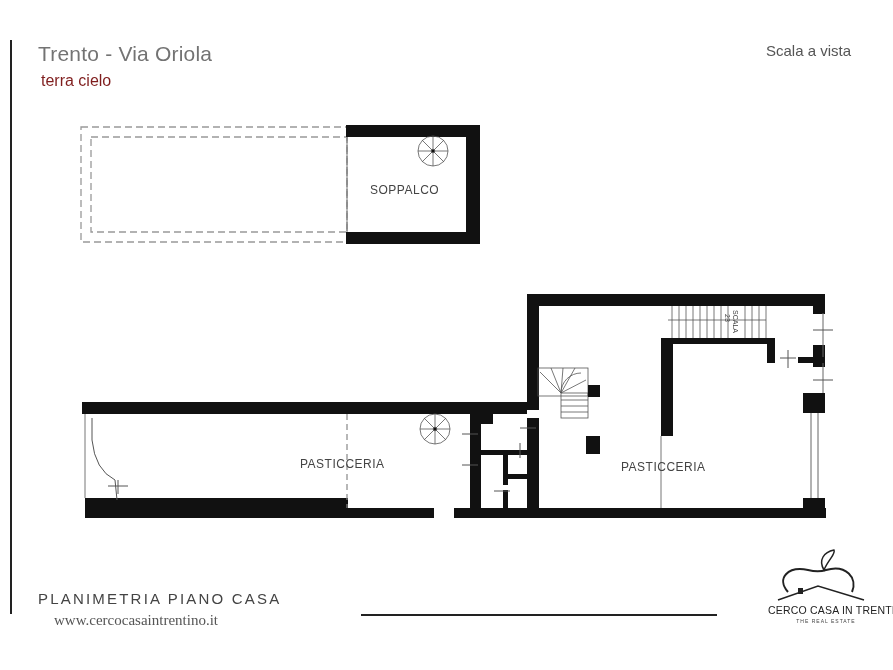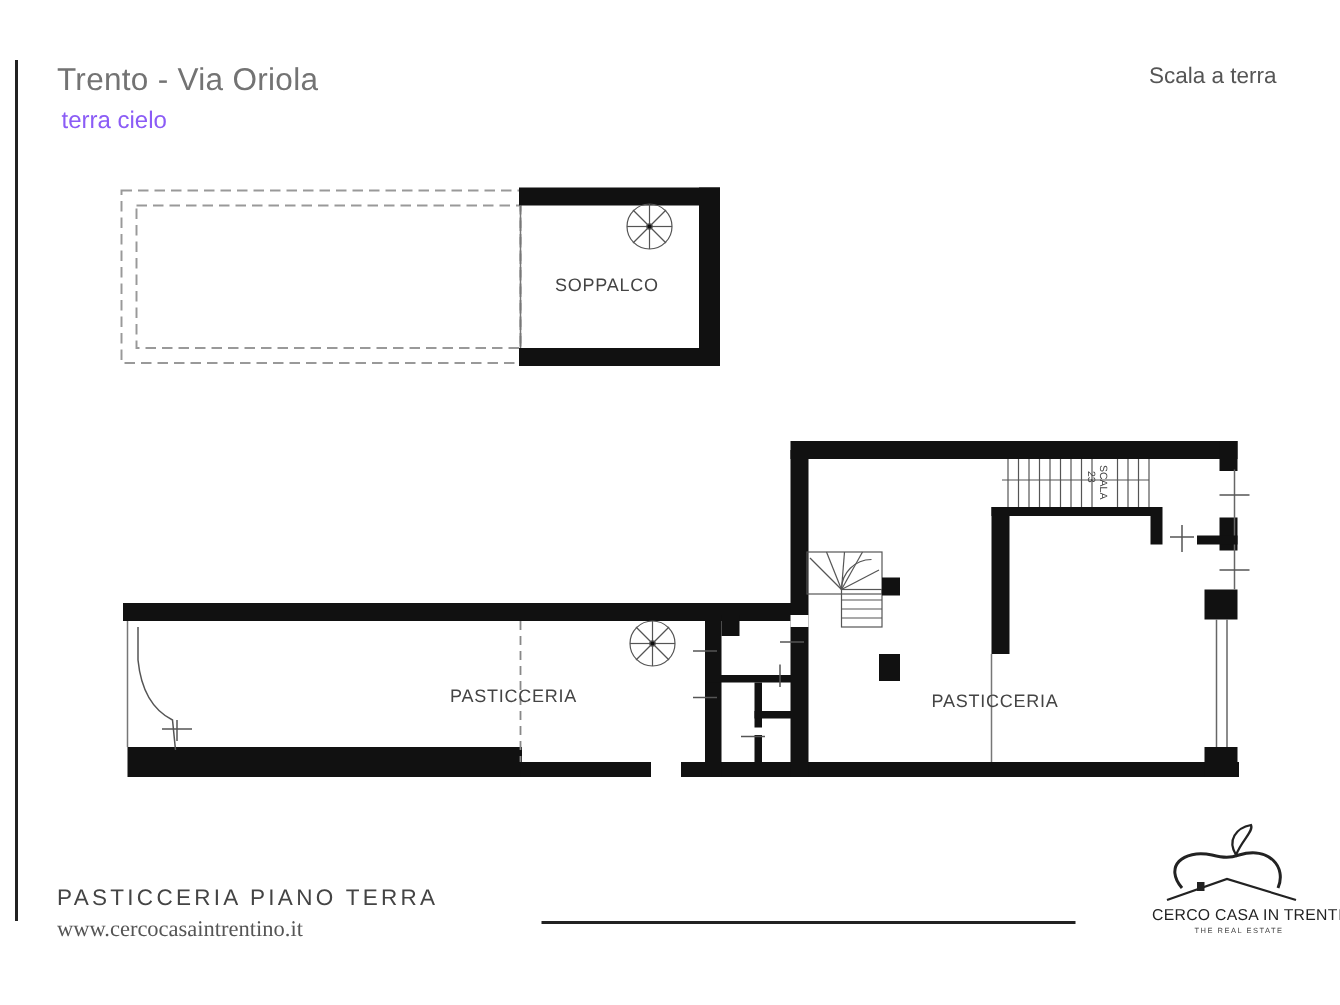--- a/index.html
+++ b/index.html
@@ -1,37 +1,37 @@
 <!DOCTYPE html>
 <html><head>
 <meta charset="utf-8">
 <style>
   html, body { margin:0; padding:0; background:#ffffff; }
   body { width:893px; height:670px; position:relative; overflow:hidden;
          font-family:"Liberation Sans", sans-serif; color:#333; }
   .vline { position:absolute; left:10px; top:40px; width:2px; height:574px; background:#222; }
   .title { position:absolute; left:38px; top:42px; font-size:21px; color:#737373; letter-spacing:0.2px; }
-  .subtitle { position:absolute; left:41px; top:72px; font-size:16px; color:#8b5cf6; }
+  .subtitle { position:absolute; left:41px; top:72px; font-size:16px; color:#7f1d1d; }
   .scale { position:absolute; left:766px; top:42px; font-size:15px; color:#555; }
   .plan-title { position:absolute; left:38px; top:590px; font-size:15px; letter-spacing:2.2px; color:#444; }
-  .website { position:absolute; left:38px; top:612px; font-size:15px; color:#555; font-family:"Liberation Serif", serif; }
+  .website { position:absolute; left:54px; top:612px; font-size:15px; color:#555; font-family:"Liberation Serif", serif; }
   .hline { position:absolute; left:361px; top:614px; width:356px; height:2px; background:#222; }
   svg.plan { position:absolute; left:0; top:0; }
   .logo { position:absolute; left:768px; top:548px; width:116px; height:80px; }
   .logo-name { position:absolute; left:0; top:56px; width:116px; text-align:center; font-size:10.5px; color:#222; letter-spacing:0.2px; white-space:nowrap; }
   .logo-tag { position:absolute; left:0; top:70px; width:116px; text-align:center; font-size:5px; color:#444; letter-spacing:1px; }
   .room-label { font-family:"Liberation Sans", sans-serif; fill:#444; letter-spacing:0.5px; }
 </style>
 </head>
 <body>
 
 <div class="vline"></div>
 <div class="title">Trento - Via Oriola</div>
 <div class="subtitle">terra cielo</div>
-<div class="scale">Scala a terra</div>
+<div class="scale">Scala a vista</div>
 
 <svg class="plan" width="893" height="670" viewBox="0 0 893 670">
 
   <g>
 
     <rect x="81" y="127" width="266" height="115" fill="none" stroke="#999" stroke-width="1.3" stroke-dasharray="7,4"></rect>
     <rect x="91" y="137" width="256" height="95" fill="none" stroke="#999" stroke-width="1.3" stroke-dasharray="7,4"></rect>
 
     <rect x="346" y="125" width="134" height="12" fill="#111"></rect>
     <rect x="466" y="125" width="14" height="119" fill="#111"></rect>
@@ -145,21 +145,21 @@
 
     <line x1="813" y1="330" x2="833" y2="330" stroke="#555" stroke-width="1"></line>
     <line x1="813" y1="380" x2="833" y2="380" stroke="#555" stroke-width="1"></line>
     <line x1="788" y1="350" x2="788" y2="368" stroke="#555" stroke-width="1"></line>
     <line x1="780" y1="358" x2="796" y2="358" stroke="#555" stroke-width="1"></line>
   </g>
   <text class="room-label" x="300" y="468" font-size="12">PASTICCERIA</text>
   <text class="room-label" x="621" y="471" font-size="12">PASTICCERIA</text>
 </svg>
 
-<div class="plan-title">PASTICCERIA PIANO TERRA</div>
+<div class="plan-title">PLANIMETRIA PIANO CASA</div>
 <div class="website">www.cercocasaintrentino.it</div>
 <div class="hline"></div>
 
 <div class="logo">
   <svg width="116" height="56" viewBox="0 0 116 56">
     <path d="M20 44 C8 30 20 18 40 22 C48 24 52 24 58 22 C78 16 90 30 84 44" fill="none" stroke="#222" stroke-width="2"></path>
     <path d="M56 22 C60 12 68 6 66 2 C56 4 50 12 56 22 Z" fill="none" stroke="#222" stroke-width="1.5"></path>
     <path d="M10 52 L50 38 L96 52" fill="none" stroke="#222" stroke-width="1.5"></path>
     <rect x="30" y="40" width="5" height="6" fill="#222"></rect>
   </svg>

